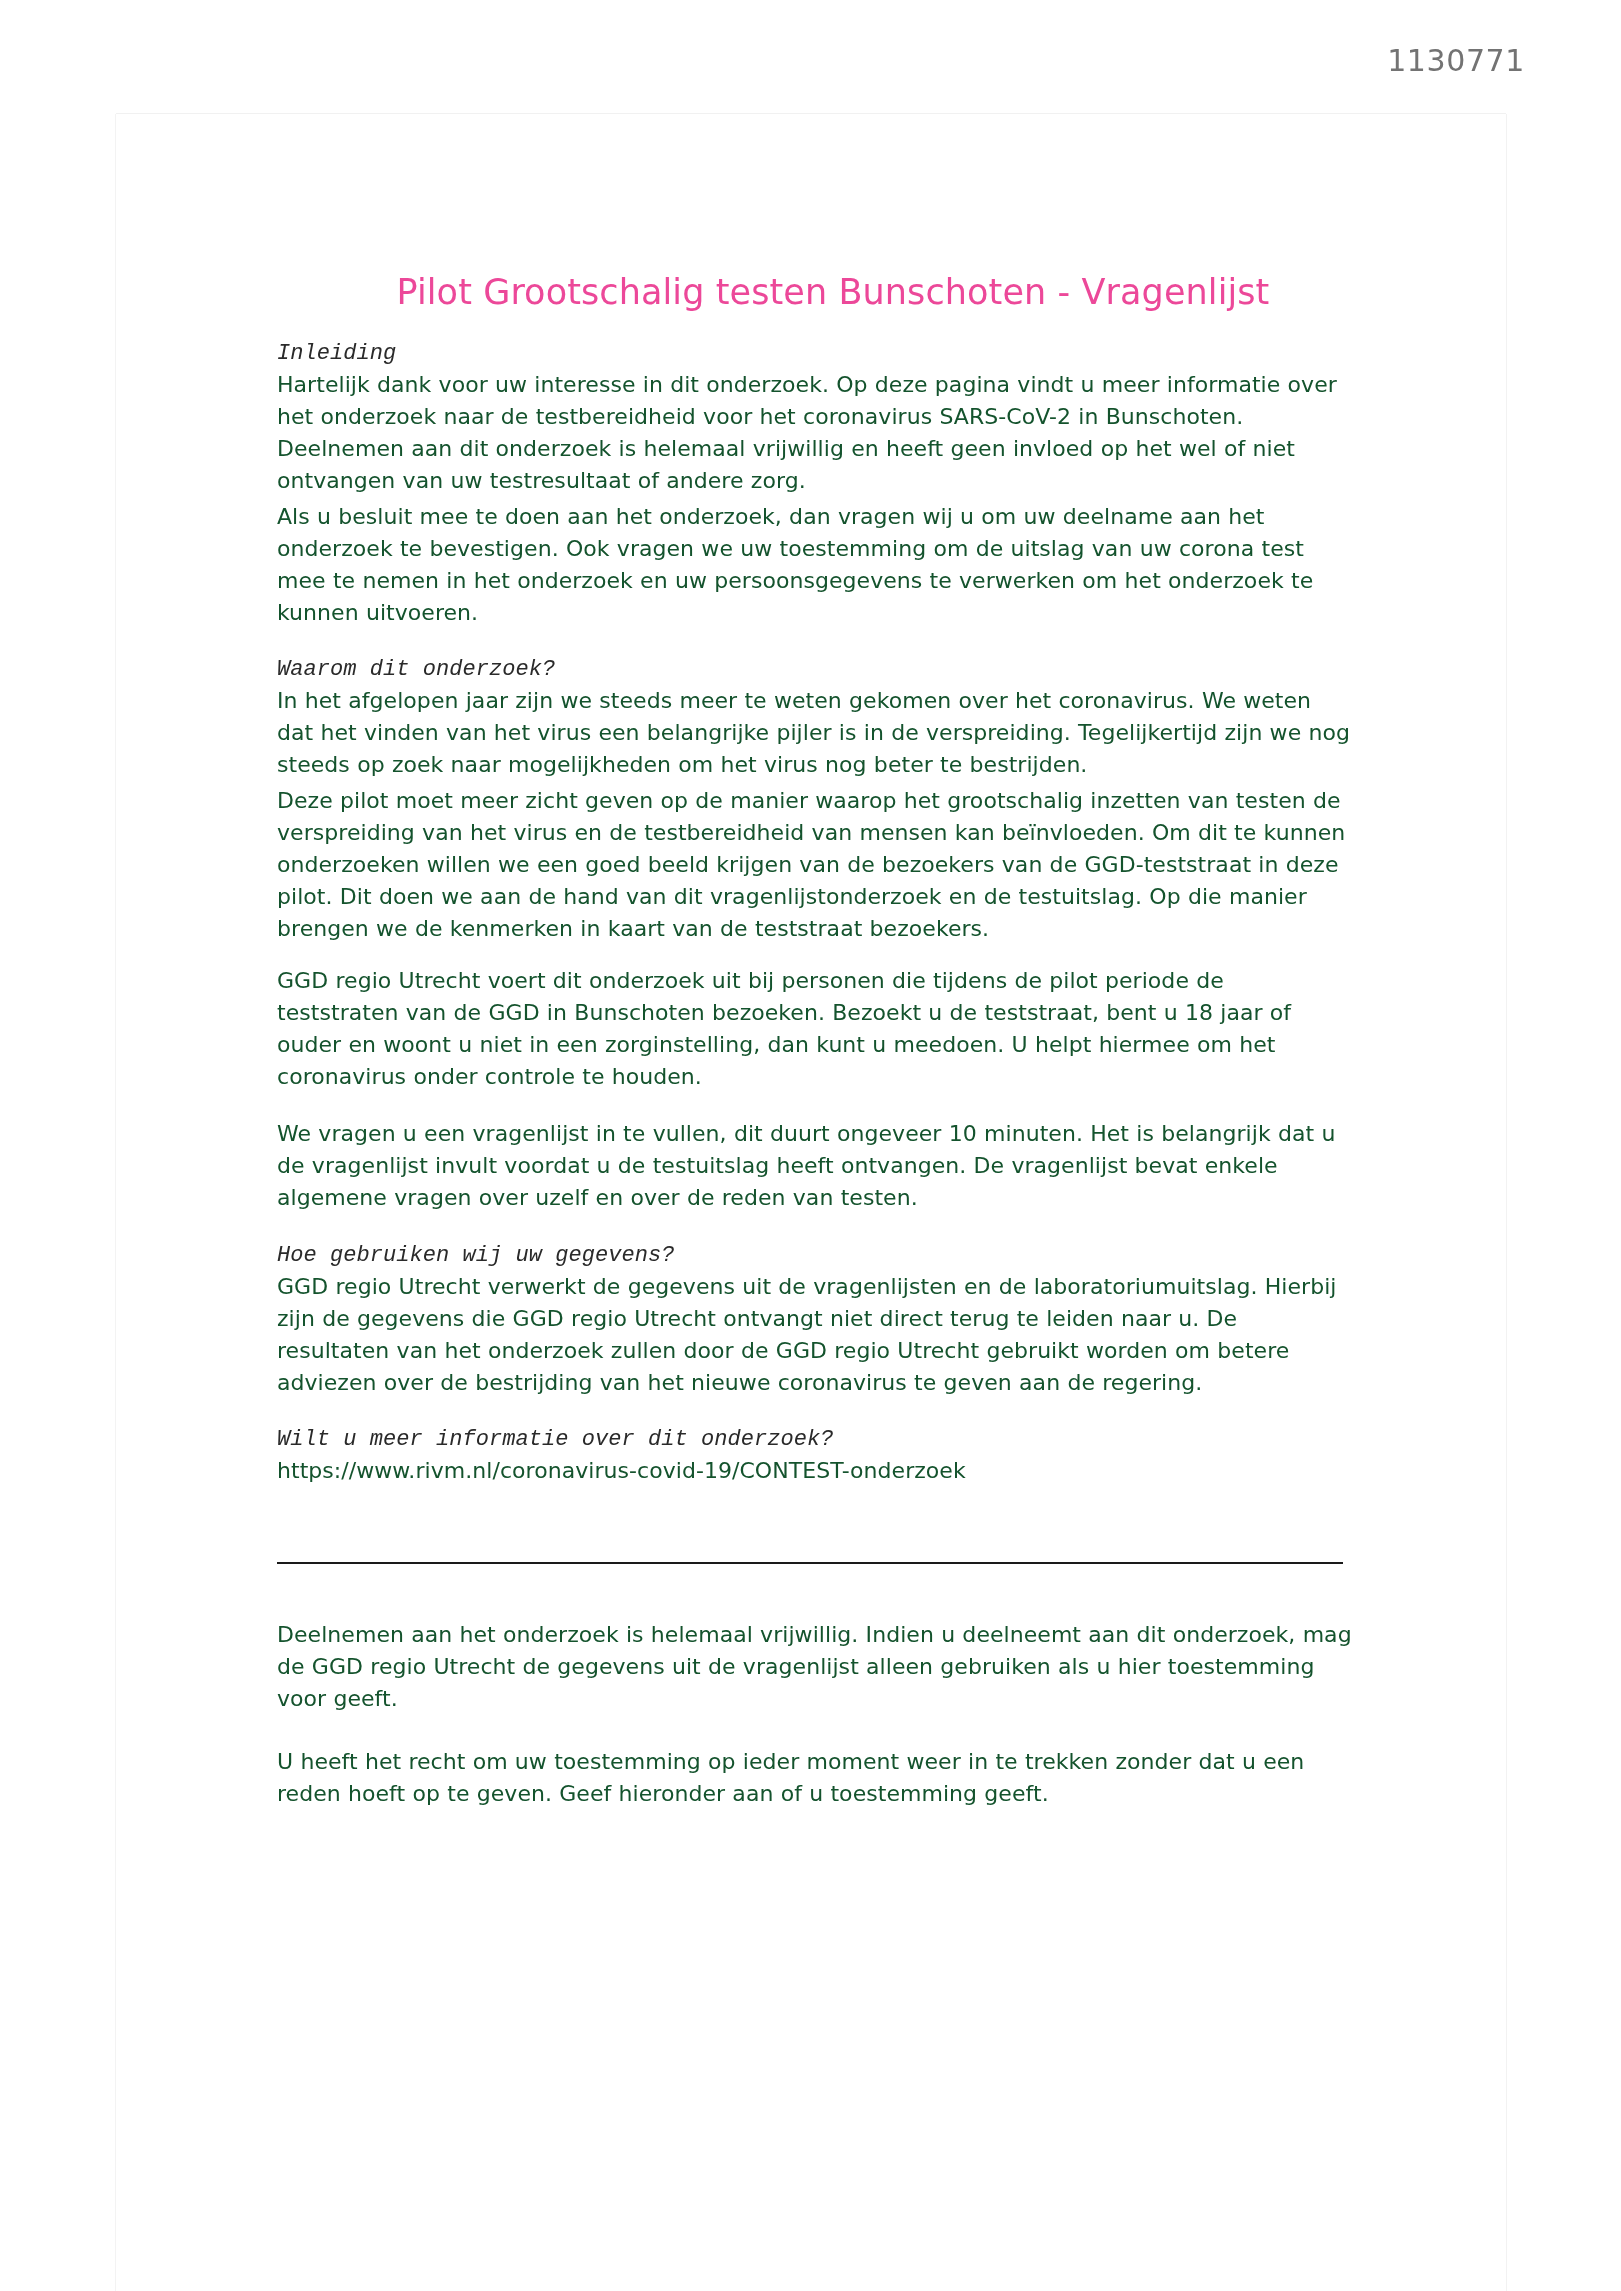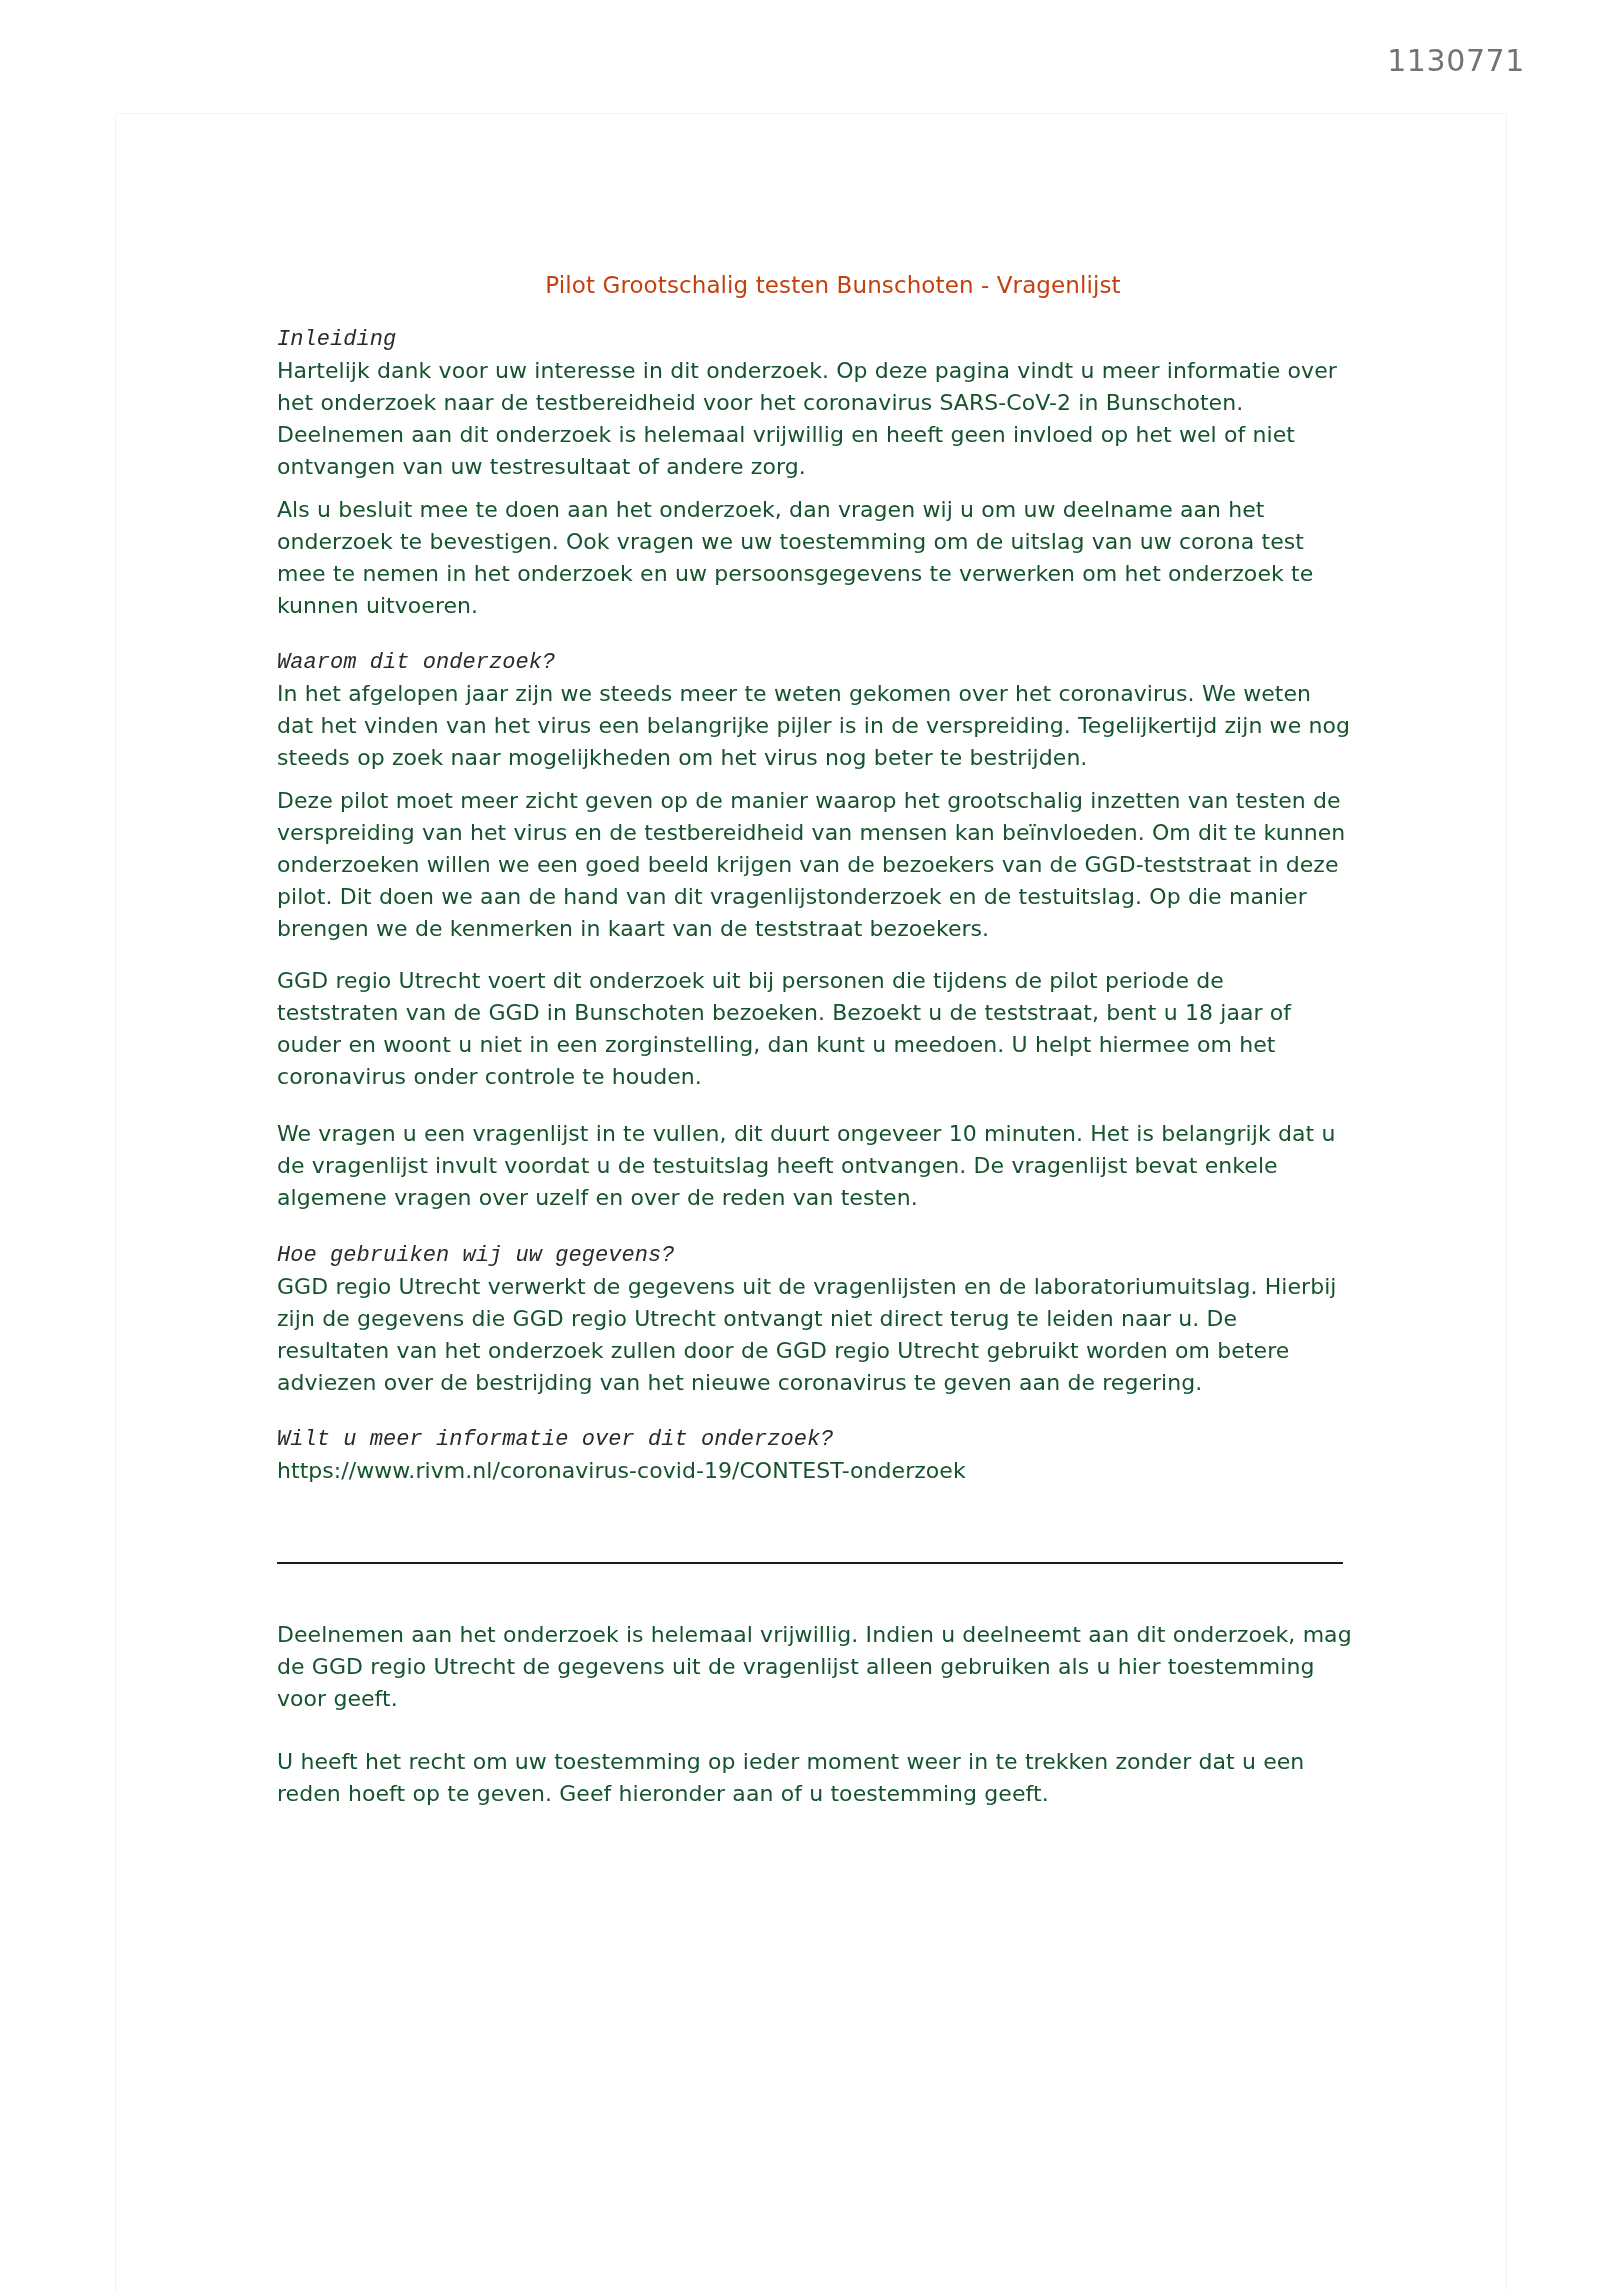--- a/index.html
+++ b/index.html
@@ -51,23 +51,23 @@
   }
 
   .content {
     position: absolute;
     left: 277px;
     top: 272px;
     width: 1073px;
   }
 
   .doc-title {
-    font-size: 23px;
+    font-size: 35px;
     font-weight: 400;
-    color: #c2410c;
+    color: #ec4899;
     text-align: center;
     margin: 0 0 25.5px 0;
     letter-spacing: 0.1px;
     padding-left: 39px;
   }
 
   .section {
     margin: 0 0 25.5px 0;
   }
   .section.tight {
@@ -86,21 +86,21 @@
 
   .para {
     font-size: 22px;
     line-height: 32px;
     color: #14532d;
     margin: 0;
     text-align: left;
     letter-spacing: 0.05px;
     word-spacing: 0.2px;
   }
-  .para + .para { margin-top: 11px; }
+  .para + .para { margin-top: 4px; }
 
   .gap-small { height: 19.6px; }
 
   .divider {
     position: absolute;
     left: 277px;
     top: 1562px;
     width: 1066px;
     height: 0;
     border-top: 2.9px solid #1a1a1a;

